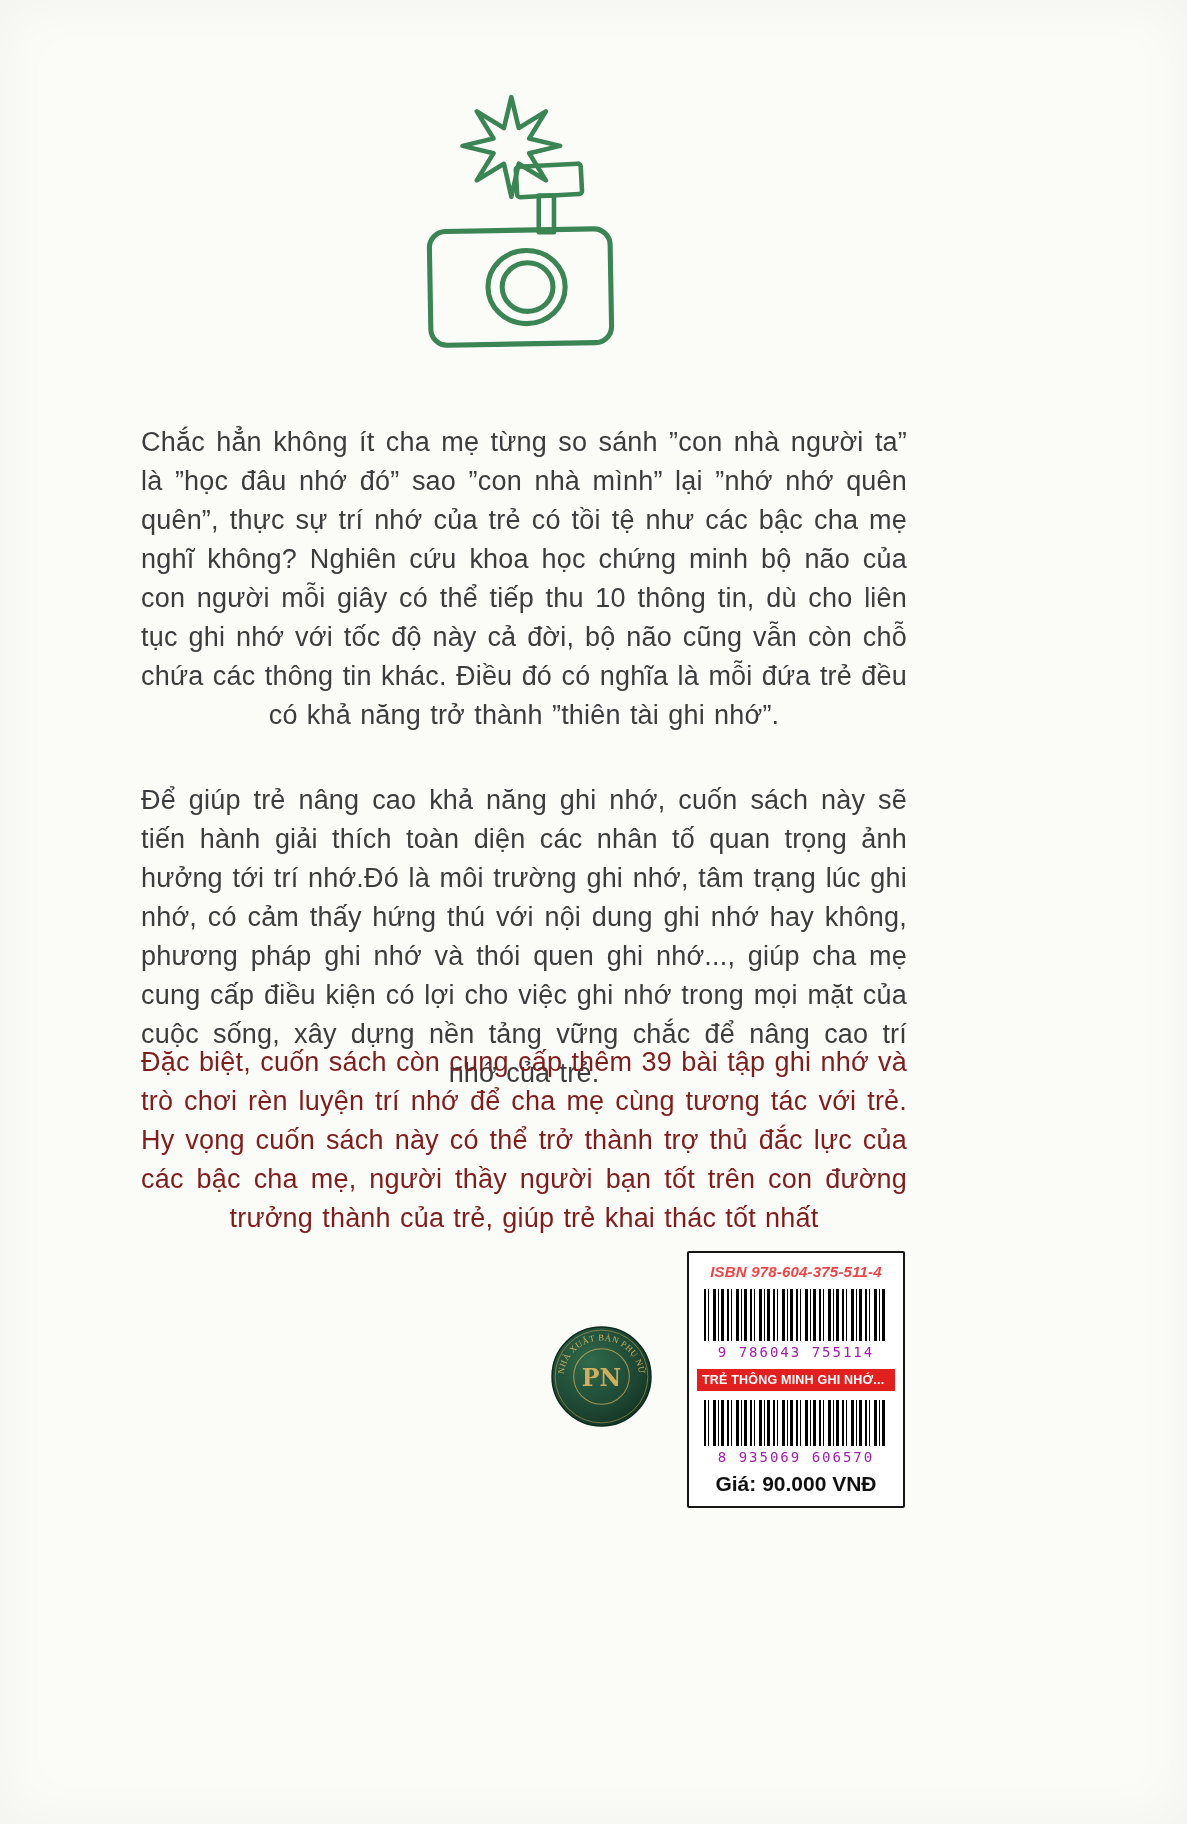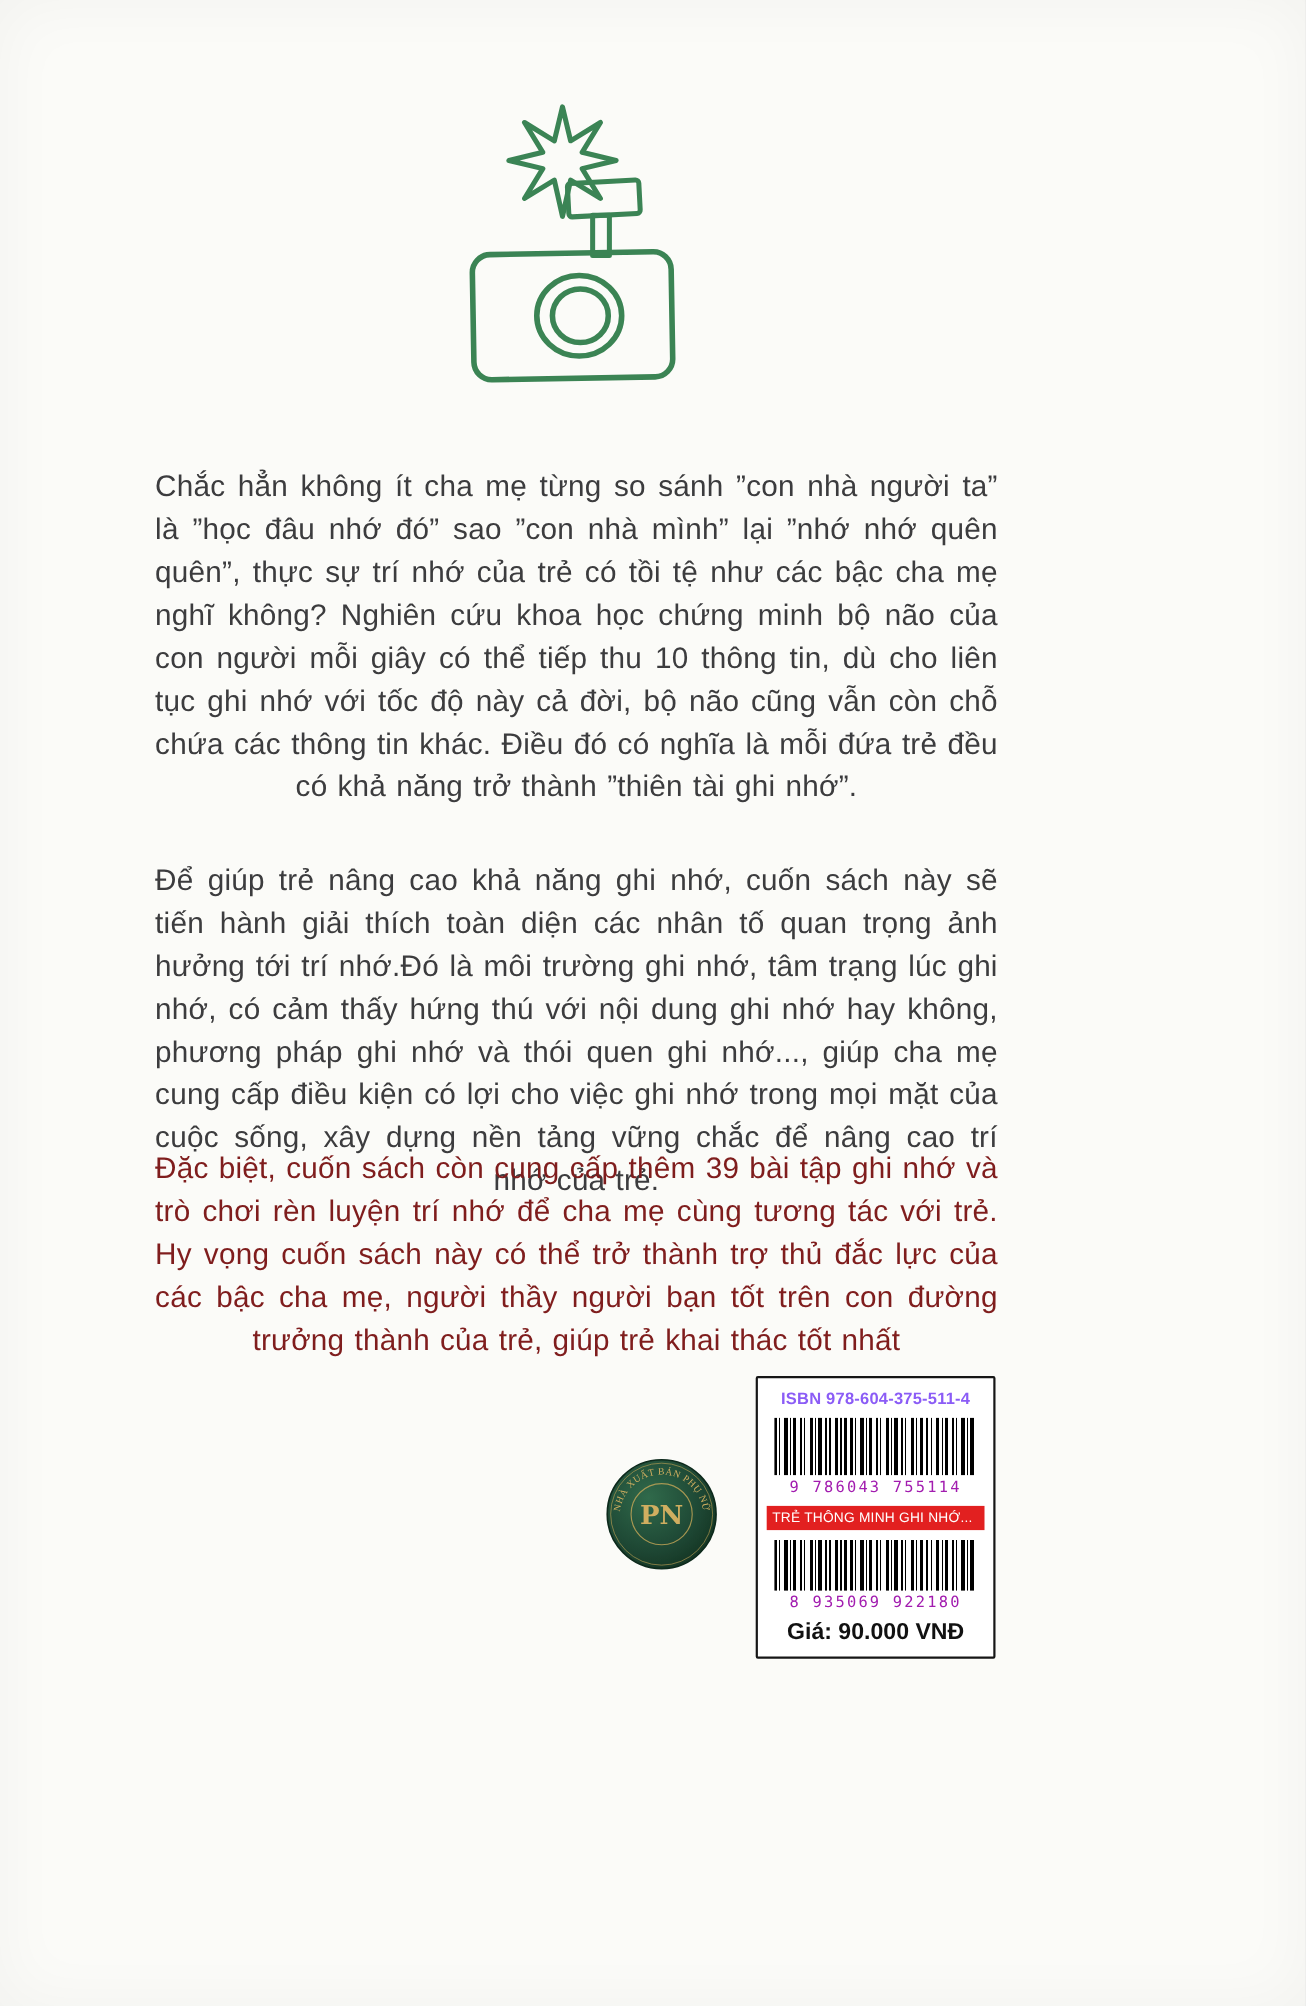--- a/index.html
+++ b/index.html
@@ -24,38 +24,38 @@
   }
   #para-1{top:396px;}
   #para-2{top:754px;}
   #para-3{top:1016px;color:#7f1d1d;}
   .isbn-card{
     position:absolute;left:687px;top:1251px;width:218px;
     box-sizing:border-box;
     background:#ffffff;border:2px solid #161616;border-radius:2px;
     padding:10px 8px 10px;text-align:center;
   }
-  .isbn-label{font-size:15px;font-weight:bold;color:#8b5cf6;letter-spacing:0.2px;white-space:nowrap;}
+  .isbn-label{font-size:15px;font-weight:bold;color:#ef4444;letter-spacing:0.2px;white-space:nowrap;font-style:italic;}
   .barcode{
     height:52px;margin:9px 7px 3px;
     background-image:repeating-linear-gradient(90deg,
       #000 0,#000 2px,#fff 2px,#fff 4px,
       #000 4px,#000 5px,#fff 5px,#fff 9px,
       #000 9px,#000 12px,#fff 12px,#fff 14px,
       #000 14px,#000 15px,#fff 15px,#fff 17px,
       #000 17px,#000 20px,#fff 20px,#fff 23px);
   }
   .barcode.second{height:46px;margin-top:2px;}
   .bc-digits{
     font-family:"DejaVu Sans Mono",monospace;
     font-size:14px;letter-spacing:2px;color:#a21caf;white-space:nowrap;
   }
   .series-band{
     background:#e22020;color:#ffffff;
-    font-size:12.5px;font-weight:normal;text-align:left;
+    font-size:12.5px;font-weight:bold;text-align:left;
     padding:4px 5px;margin:9px 0 9px;letter-spacing:0.2px;white-space:nowrap;overflow:hidden;
   }
   .price{font-size:21px;font-weight:bold;color:#111;margin-top:7px;}
   .publisher-stamp{
     position:absolute;left:550px;top:1325px;width:103px;height:103px;
     filter:saturate(0.95);
   }
 </style>
 </head>
 <body>
@@ -76,21 +76,21 @@
   <p class="para" id="para-1">Chắc hẳn không ít cha mẹ từng so sánh ”con nhà người ta” là ”học đâu nhớ đó” sao ”con nhà mình” lại ”nhớ nhớ quên quên”, thực sự trí nhớ của trẻ có tồi tệ như các bậc cha mẹ nghĩ không? Nghiên cứu khoa học chứng minh bộ não của con người mỗi giây có thể tiếp thu 10 thông tin, dù cho liên tục ghi nhớ với tốc độ này cả đời, bộ não cũng vẫn còn chỗ chứa các thông tin khác. Điều đó có nghĩa là mỗi đứa trẻ đều có khả năng trở thành ”thiên tài ghi nhớ”.</p>
   <p class="para" id="para-2">Để giúp trẻ nâng cao khả năng ghi nhớ, cuốn sách này sẽ tiến hành giải thích toàn diện các nhân tố quan trọng ảnh hưởng tới trí nhớ.Đó là môi trường ghi nhớ, tâm trạng lúc ghi nhớ, có cảm thấy hứng thú với nội dung ghi nhớ hay không, phương pháp ghi nhớ và thói quen ghi nhớ..., giúp cha mẹ cung cấp điều kiện có lợi cho việc ghi nhớ trong mọi mặt của cuộc sống, xây dựng nền tảng vững chắc để nâng cao trí nhớ của trẻ.</p>
   <p class="para" id="para-3">Đặc biệt, cuốn sách còn cung cấp thêm 39 bài tập ghi nhớ và trò chơi rèn luyện trí nhớ để cha mẹ cùng tương tác với trẻ. Hy vọng cuốn sách này có thể trở thành trợ thủ đắc lực của các bậc cha mẹ, người thầy người bạn tốt trên con đường trưởng thành của trẻ, giúp trẻ khai thác tốt nhất</p>
 
   <div class="isbn-card">
     <div class="isbn-label">ISBN 978-604-375-511-4</div>
     <div class="barcode"></div>
     <div class="bc-digits">9 786043 755114</div>
     <div class="series-band">TRẺ THÔNG MINH GHI NHỚ...</div>
     <div class="barcode second"></div>
-    <div class="bc-digits">8 935069 922180</div>
+    <div class="bc-digits">8 935069 606570</div>
     <div class="price">Giá: 90.000 VNĐ</div>
   </div>
 
   <svg class="publisher-stamp" viewBox="0 0 100 100" xmlns="http://www.w3.org/2000/svg">
     <defs>
       <radialGradient id="stampBg" cx="38%" cy="35%" r="75%">
         <stop offset="0%" stop-color="#2e6b4a"></stop>
         <stop offset="70%" stop-color="#1a4531"></stop>
         <stop offset="100%" stop-color="#12301f"></stop>
       </radialGradient>

